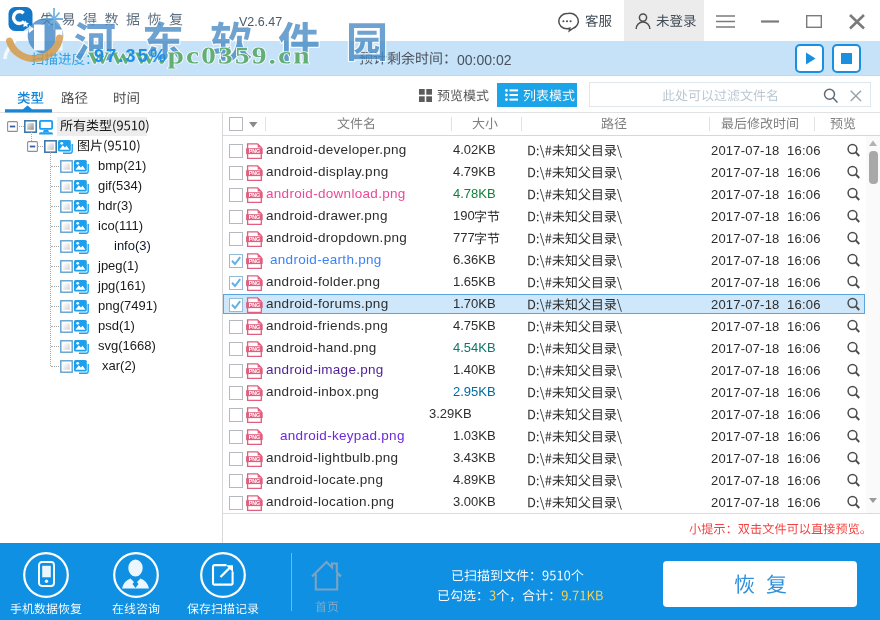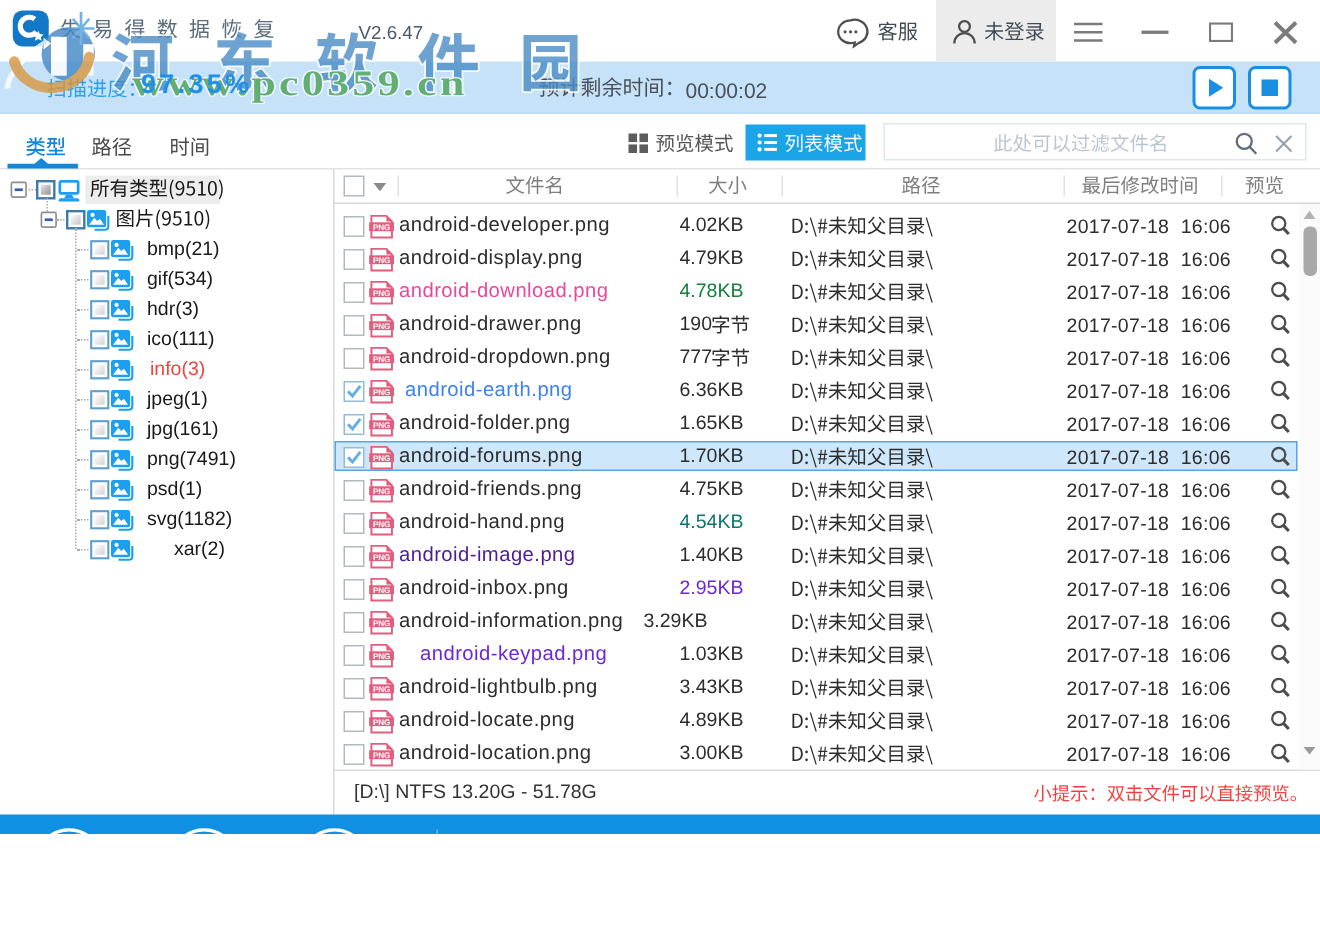--- a/index.html
+++ b/index.html
@@ -1,16 +1,16 @@
 <!DOCTYPE html>
 <html><head><meta charset="utf-8"><style>
 html,body{margin:0;padding:0;background:#fff;}
 *{box-sizing:border-box;}
 body{font-family:"Liberation Sans",sans-serif;}
-#app{position:relative;width:880px;height:556px;overflow:hidden;background:#fff;text-decoration:underline;}
+#app{position:relative;width:880px;height:620px;overflow:hidden;background:#fff;text-decoration:underline;}
 </style></head><body>
 <div id="app">
 <svg width="0" height="0" style="position:absolute">
       <defs>
         <path id="g0" d="M456 -840V-665H264C283 -711 300 -760 314 -810L236 -826C200 -690 138 -556 60 -471C79 -463 116 -443 132 -432C167 -475 200 -529 230 -589H456V-529C456 -483 454 -436 446 -390H54V-315H429C387 -185 285 -66 42 16C58 31 80 63 89 81C345 -7 456 -138 502 -282C580 -96 712 26 921 80C932 60 954 28 971 12C767 -34 635 -146 566 -315H947V-390H526C532 -436 534 -483 534 -529V-589H863V-665H534V-840Z"></path>
         <path id="g1" d="M260 -573H754V-473H260ZM260 -731H754V-633H260ZM186 -794V-410H297C233 -318 137 -235 39 -179C56 -167 85 -140 98 -126C152 -161 208 -206 260 -257H399C332 -150 232 -55 124 6C141 18 169 45 181 60C295 -15 408 -127 483 -257H618C570 -137 493 -31 402 38C418 49 449 73 461 85C557 6 642 -116 696 -257H817C801 -85 784 -13 763 7C753 17 744 19 726 19C708 19 662 19 613 13C625 32 632 60 633 79C683 82 732 82 757 80C786 78 806 71 826 52C856 20 876 -66 895 -291C897 -302 898 -325 898 -325H322C345 -352 366 -381 384 -410H829V-794Z"></path>
         <path id="g2" d="M482 -617H813V-535H482ZM482 -752H813V-672H482ZM409 -809V-478H888V-809ZM411 -144C456 -100 510 -38 535 2L592 -39C566 -78 511 -137 464 -179ZM251 -838C207 -767 117 -683 38 -632C50 -617 69 -587 78 -570C167 -630 263 -723 322 -810ZM324 -260V-195H728V-4C728 9 724 12 708 13C693 15 644 15 587 13C597 33 608 60 612 81C686 81 734 80 764 69C795 58 803 38 803 -3V-195H953V-260H803V-346H936V-410H347V-346H728V-260ZM269 -617C209 -514 113 -411 22 -345C34 -327 55 -288 61 -272C100 -303 140 -341 179 -382V79H252V-468C283 -508 311 -549 335 -591Z"></path>
         <path id="g3" d="M443 -821C425 -782 393 -723 368 -688L417 -664C443 -697 477 -747 506 -793ZM88 -793C114 -751 141 -696 150 -661L207 -686C198 -722 171 -776 143 -815ZM410 -260C387 -208 355 -164 317 -126C279 -145 240 -164 203 -180C217 -204 233 -231 247 -260ZM110 -153C159 -134 214 -109 264 -83C200 -37 123 -5 41 14C54 28 70 54 77 72C169 47 254 8 326 -50C359 -30 389 -11 412 6L460 -43C437 -59 408 -77 375 -95C428 -152 470 -222 495 -309L454 -326L442 -323H278L300 -375L233 -387C226 -367 216 -345 206 -323H70V-260H175C154 -220 131 -183 110 -153ZM257 -841V-654H50V-592H234C186 -527 109 -465 39 -435C54 -421 71 -395 80 -378C141 -411 207 -467 257 -526V-404H327V-540C375 -505 436 -458 461 -435L503 -489C479 -506 391 -562 342 -592H531V-654H327V-841ZM629 -832C604 -656 559 -488 481 -383C497 -373 526 -349 538 -337C564 -374 586 -418 606 -467C628 -369 657 -278 694 -199C638 -104 560 -31 451 22C465 37 486 67 493 83C595 28 672 -41 731 -129C781 -44 843 24 921 71C933 52 955 26 972 12C888 -33 822 -106 771 -198C824 -301 858 -426 880 -576H948V-646H663C677 -702 689 -761 698 -821ZM809 -576C793 -461 769 -361 733 -276C695 -366 667 -468 648 -576Z"></path>
         <path id="g4" d="M484 -238V81H550V40H858V77H927V-238H734V-362H958V-427H734V-537H923V-796H395V-494C395 -335 386 -117 282 37C299 45 330 67 344 79C427 -43 455 -213 464 -362H663V-238ZM468 -731H851V-603H468ZM468 -537H663V-427H467L468 -494ZM550 -22V-174H858V-22ZM167 -839V-638H42V-568H167V-349C115 -333 67 -319 29 -309L49 -235L167 -273V-14C167 0 162 4 150 4C138 5 99 5 56 4C65 24 75 55 77 73C140 74 179 71 203 59C228 48 237 27 237 -14V-296L352 -334L341 -403L237 -370V-568H350V-638H237V-839Z"></path>
         <path id="g5" d="M166 -840V79H236V-840ZM88 -649C83 -566 66 -456 39 -391L97 -370C125 -442 142 -557 145 -640ZM242 -659C271 -596 297 -513 304 -463L361 -488C354 -537 326 -617 296 -678ZM587 -482C575 -396 554 -311 518 -252C532 -245 557 -230 568 -221C604 -283 630 -377 645 -471ZM867 -489C851 -404 823 -314 788 -254C804 -247 831 -235 844 -226C877 -289 908 -385 928 -476ZM504 -842C499 -789 494 -738 488 -688H346V-619H478C444 -408 386 -232 277 -114C292 -102 322 -76 333 -63C450 -198 511 -387 548 -619H944V-688H558C564 -736 569 -785 574 -836ZM704 -584C691 -258 648 -59 423 21C439 36 457 63 466 82C594 30 668 -53 710 -176C753 -63 818 27 912 75C922 57 943 31 960 18C848 -31 774 -144 738 -282C755 -367 763 -466 767 -581Z"></path>
@@ -410,21 +410,21 @@
 <svg style="position:absolute;left:60.0px;top:239.5px;overflow:visible" width="13" height="13">
       <rect x="0.8" y="0.8" width="11.4" height="11.4" fill="#fff" stroke="#5e9fd0" stroke-width="1.4"></rect>
       <rect x="3.2" y="3.2" width="6.6" height="6.6" fill="url(#cbg3)"></rect>
     </svg>
 <svg style="position:absolute;left:74.0px;top:239.5px;overflow:visible" width="15" height="14">
       <rect x="0" y="0" width="12.8" height="11.5" rx="1.5" fill="#1b9fee"></rect>
 <circle cx="3.7" cy="3.3" r="1.4" fill="#fff"></circle>
 <path d="M1.4 9.8 L4.8 5.2 6.8 7.4 8.6 5.8 11.4 9.8z" fill="#fff"></path>
 <path d="M14.2 4 V11 Q14.2 13.2 12 13.2 H5" fill="none" stroke="#1b9fee" stroke-width="1.4"></path>
     </svg>
-<div style="position:absolute;left:100px;top:237.9px;font:400 13.0px 'Liberation Sans', sans-serif;color:#ef4444;white-space:nowrap">info(3)</div>
+<div style="position:absolute;left:114px;top:237.9px;font:400 13.0px 'Liberation Sans', sans-serif;color:#0f172a;white-space:nowrap">info(3)</div>
 <div style="position:absolute;left:51px;top:265.5px;width:8px;height:1px;border-top:1px dotted #aaa"></div>
 <svg style="position:absolute;left:60.0px;top:259.5px;overflow:visible" width="13" height="13">
       <rect x="0.8" y="0.8" width="11.4" height="11.4" fill="#fff" stroke="#5e9fd0" stroke-width="1.4"></rect>
       <rect x="3.2" y="3.2" width="6.6" height="6.6" fill="url(#cbg3)"></rect>
     </svg>
 <svg style="position:absolute;left:74.0px;top:259.5px;overflow:visible" width="15" height="14">
       <rect x="0" y="0" width="12.8" height="11.5" rx="1.5" fill="#1b9fee"></rect>
 <circle cx="3.7" cy="3.3" r="1.4" fill="#fff"></circle>
 <path d="M1.4 9.8 L4.8 5.2 6.8 7.4 8.6 5.8 11.4 9.8z" fill="#fff"></path>
 <path d="M14.2 4 V11 Q14.2 13.2 12 13.2 H5" fill="none" stroke="#1b9fee" stroke-width="1.4"></path>
@@ -470,33 +470,33 @@
 <svg style="position:absolute;left:60.0px;top:339.5px;overflow:visible" width="13" height="13">
       <rect x="0.8" y="0.8" width="11.4" height="11.4" fill="#fff" stroke="#5e9fd0" stroke-width="1.4"></rect>
       <rect x="3.2" y="3.2" width="6.6" height="6.6" fill="url(#cbg3)"></rect>
     </svg>
 <svg style="position:absolute;left:74.0px;top:339.5px;overflow:visible" width="15" height="14">
       <rect x="0" y="0" width="12.8" height="11.5" rx="1.5" fill="#1b9fee"></rect>
 <circle cx="3.7" cy="3.3" r="1.4" fill="#fff"></circle>
 <path d="M1.4 9.8 L4.8 5.2 6.8 7.4 8.6 5.8 11.4 9.8z" fill="#fff"></path>
 <path d="M14.2 4 V11 Q14.2 13.2 12 13.2 H5" fill="none" stroke="#1b9fee" stroke-width="1.4"></path>
     </svg>
-<div style="position:absolute;left:98.0px;top:337.9px;font:400 13.0px 'Liberation Sans', sans-serif;color:#1a1a1a;white-space:nowrap">svg(1182)</div>
+<div style="position:absolute;left:98.0px;top:337.9px;font:400 13.0px 'Liberation Sans', sans-serif;color:#1a1a1a;white-space:nowrap">svg(1668)</div>
 <div style="position:absolute;left:51px;top:365.5px;width:8px;height:1px;border-top:1px dotted #aaa"></div>
 <svg style="position:absolute;left:60.0px;top:359.5px;overflow:visible" width="13" height="13">
       <rect x="0.8" y="0.8" width="11.4" height="11.4" fill="#fff" stroke="#5e9fd0" stroke-width="1.4"></rect>
       <rect x="3.2" y="3.2" width="6.6" height="6.6" fill="url(#cbg3)"></rect>
     </svg>
 <svg style="position:absolute;left:74.0px;top:359.5px;overflow:visible" width="15" height="14">
       <rect x="0" y="0" width="12.8" height="11.5" rx="1.5" fill="#1b9fee"></rect>
 <circle cx="3.7" cy="3.3" r="1.4" fill="#fff"></circle>
 <path d="M1.4 9.8 L4.8 5.2 6.8 7.4 8.6 5.8 11.4 9.8z" fill="#fff"></path>
 <path d="M14.2 4 V11 Q14.2 13.2 12 13.2 H5" fill="none" stroke="#1b9fee" stroke-width="1.4"></path>
     </svg>
-<div style="position:absolute;left:116px;top:357.9px;font:400 13.0px 'Liberation Sans', sans-serif;color:#1a1a1a;white-space:nowrap">xar(2)</div>
+<div style="position:absolute;left:102px;top:357.9px;font:400 13.0px 'Liberation Sans', sans-serif;color:#1a1a1a;white-space:nowrap">xar(2)</div>
 <svg class="" style="position:absolute;left:337.0px;top:114.4px;overflow:visible" width="41" height="18">
       <g transform="translate(0 14.3)" fill="#7e7e7e">
         <use href="#g38" transform="translate(0.0 0) scale(0.01300 0.01300)"></use>
         <use href="#g39" transform="translate(13.0 0) scale(0.01300 0.01300)"></use>
         <use href="#g40" transform="translate(26.0 0) scale(0.01300 0.01300)"></use>
       </g>
     </svg>
 <svg class="" style="position:absolute;left:472.0px;top:114.4px;overflow:visible" width="28" height="18">
       <g transform="translate(0 14.3)" fill="#7e7e7e">
         <use href="#g53" transform="translate(0.0 0) scale(0.01300 0.01300)"></use>
@@ -886,21 +886,21 @@
 <svg style="position:absolute;left:229.0px;top:385.5px;overflow:visible" width="14" height="14">
       <rect x="0.5" y="0.5" width="13" height="13" fill="#fff" stroke="#b3b9bf"></rect>
     </svg>
 <svg style="position:absolute;left:246.0px;top:384.5px;overflow:visible" width="17" height="16">
       <path d="M1.6 0.9 H11.6 L15.3 4.6 V15.3 H1.6z" fill="#fff" stroke="#e05f7f" stroke-width="1.3"></path>
 <path d="M11.6 0.9 V4.6 H15.3z" fill="#e05f7f"></path>
 <rect x="0.1" y="5.2" width="16.6" height="5.9" fill="#e05f7f"></rect>
 <text x="8.4" y="10.2" font-family="Liberation Sans" font-size="5.4" font-weight="bold" fill="#fff" text-anchor="middle" textLength="11.5">PNG</text>
     </svg>
 <div style="position:absolute;left:266.0px;top:384.2px;font:400 13.5px 'Liberation Sans', sans-serif;color:#2d2d2d;letter-spacing:0.3px;white-space:nowrap">android-inbox.png</div>
-<div style="position:absolute;left:453.0px;top:384.4px;font:400 13.0px 'Liberation Sans', sans-serif;color:#6d28d9;white-space:nowrap">2.95KB</div>
+<div style="position:absolute;left:453.0px;top:384.4px;font:400 13.0px 'Liberation Sans', sans-serif;color:#0369a1;white-space:nowrap">2.95KB</div>
 <svg class="" style="position:absolute;left:527.0px;top:382.8px;overflow:visible" width="96" height="18">
       <g transform="translate(0 14.3)" fill="#2d2d2d">
         <use href="#g59" transform="translate(0.0 0) scale(0.01300 0.01300)"></use>
         <use href="#g60" transform="translate(8.9 0) scale(0.01300 0.01300)"></use>
         <use href="#g61" transform="translate(12.6 0) scale(0.01300 0.01300)"></use>
         <use href="#g62" transform="translate(17.7 0) scale(0.01300 0.01300)"></use>
         <use href="#g9" transform="translate(24.9 0) scale(0.01300 0.01300)"></use>
         <use href="#g63" transform="translate(37.9 0) scale(0.01300 0.01300)"></use>
         <use href="#g64" transform="translate(50.9 0) scale(0.01300 0.01300)"></use>
         <use href="#g65" transform="translate(63.9 0) scale(0.01300 0.01300)"></use>
@@ -915,21 +915,20 @@
     </svg>
 <svg style="position:absolute;left:229.0px;top:407.5px;overflow:visible" width="14" height="14">
       <rect x="0.5" y="0.5" width="13" height="13" fill="#fff" stroke="#b3b9bf"></rect>
     </svg>
 <svg style="position:absolute;left:246.0px;top:406.5px;overflow:visible" width="17" height="16">
       <path d="M1.6 0.9 H11.6 L15.3 4.6 V15.3 H1.6z" fill="#fff" stroke="#e05f7f" stroke-width="1.3"></path>
 <path d="M11.6 0.9 V4.6 H15.3z" fill="#e05f7f"></path>
 <rect x="0.1" y="5.2" width="16.6" height="5.9" fill="#e05f7f"></rect>
 <text x="8.4" y="10.2" font-family="Liberation Sans" font-size="5.4" font-weight="bold" fill="#fff" text-anchor="middle" textLength="11.5">PNG</text>
     </svg>
-<div style="position:absolute;left:266.0px;top:406.2px;font:400 13.5px 'Liberation Sans', sans-serif;color:#2d2d2d;letter-spacing:0.3px;white-space:nowrap">android-information.png</div>
 <div style="position:absolute;left:429px;top:406.4px;font:400 13.0px 'Liberation Sans', sans-serif;color:#2d2d2d;white-space:nowrap">3.29KB</div>
 <svg class="" style="position:absolute;left:527.0px;top:404.8px;overflow:visible" width="96" height="18">
       <g transform="translate(0 14.3)" fill="#2d2d2d">
         <use href="#g59" transform="translate(0.0 0) scale(0.01300 0.01300)"></use>
         <use href="#g60" transform="translate(8.9 0) scale(0.01300 0.01300)"></use>
         <use href="#g61" transform="translate(12.6 0) scale(0.01300 0.01300)"></use>
         <use href="#g62" transform="translate(17.7 0) scale(0.01300 0.01300)"></use>
         <use href="#g9" transform="translate(24.9 0) scale(0.01300 0.01300)"></use>
         <use href="#g63" transform="translate(37.9 0) scale(0.01300 0.01300)"></use>
         <use href="#g64" transform="translate(50.9 0) scale(0.01300 0.01300)"></use>
@@ -1064,21 +1063,20 @@
       <path d="M9.8 9.4 L13.2 13" stroke="#4c4c4c" stroke-width="2"></path>
     </svg>
 <div style="position:absolute;left:866px;top:136px;width:14px;height:377px;background:#fafafa"></div>
 <svg style="position:absolute;left:869.0px;top:140.0px;overflow:visible" width="9" height="8">
       <path d="M0 6 l4-5.5 4 5.5z" fill="#b2b2b2"></path>
     </svg>
 <div style="position:absolute;left:868.5px;top:151px;width:9px;height:33px;background:#a8a8a8;border-radius:4px"></div>
 <svg style="position:absolute;left:869.0px;top:498.0px;overflow:visible" width="9" height="6">
       <path d="M0 0 h8 l-4 5z" fill="#9a9a9a"></path>
     </svg>
-<div style="position:absolute;left:236.0px;top:519.5px;font:400 13.0px 'Liberation Sans', sans-serif;color:#333;white-space:nowrap">[D:\] NTFS 13.20G - 51.78G</div>
 <svg class="" style="position:absolute;left:689.0px;top:520.1px;overflow:visible" width="184" height="17">
       <g transform="translate(0 13.4)" fill="#f3403e">
         <use href="#g54" transform="translate(0.0 0) scale(0.01220 0.01220)"></use>
         <use href="#g68" transform="translate(12.2 0) scale(0.01220 0.01220)"></use>
         <use href="#g69" transform="translate(24.4 0) scale(0.01220 0.01220)"></use>
         <use href="#g16" transform="translate(36.6 0) scale(0.01220 0.01220)"></use>
         <use href="#g70" transform="translate(48.8 0) scale(0.01220 0.01220)"></use>
         <use href="#g71" transform="translate(61.0 0) scale(0.01220 0.01220)"></use>
         <use href="#g38" transform="translate(73.2 0) scale(0.01220 0.01220)"></use>
         <use href="#g39" transform="translate(85.4 0) scale(0.01220 0.01220)"></use>

